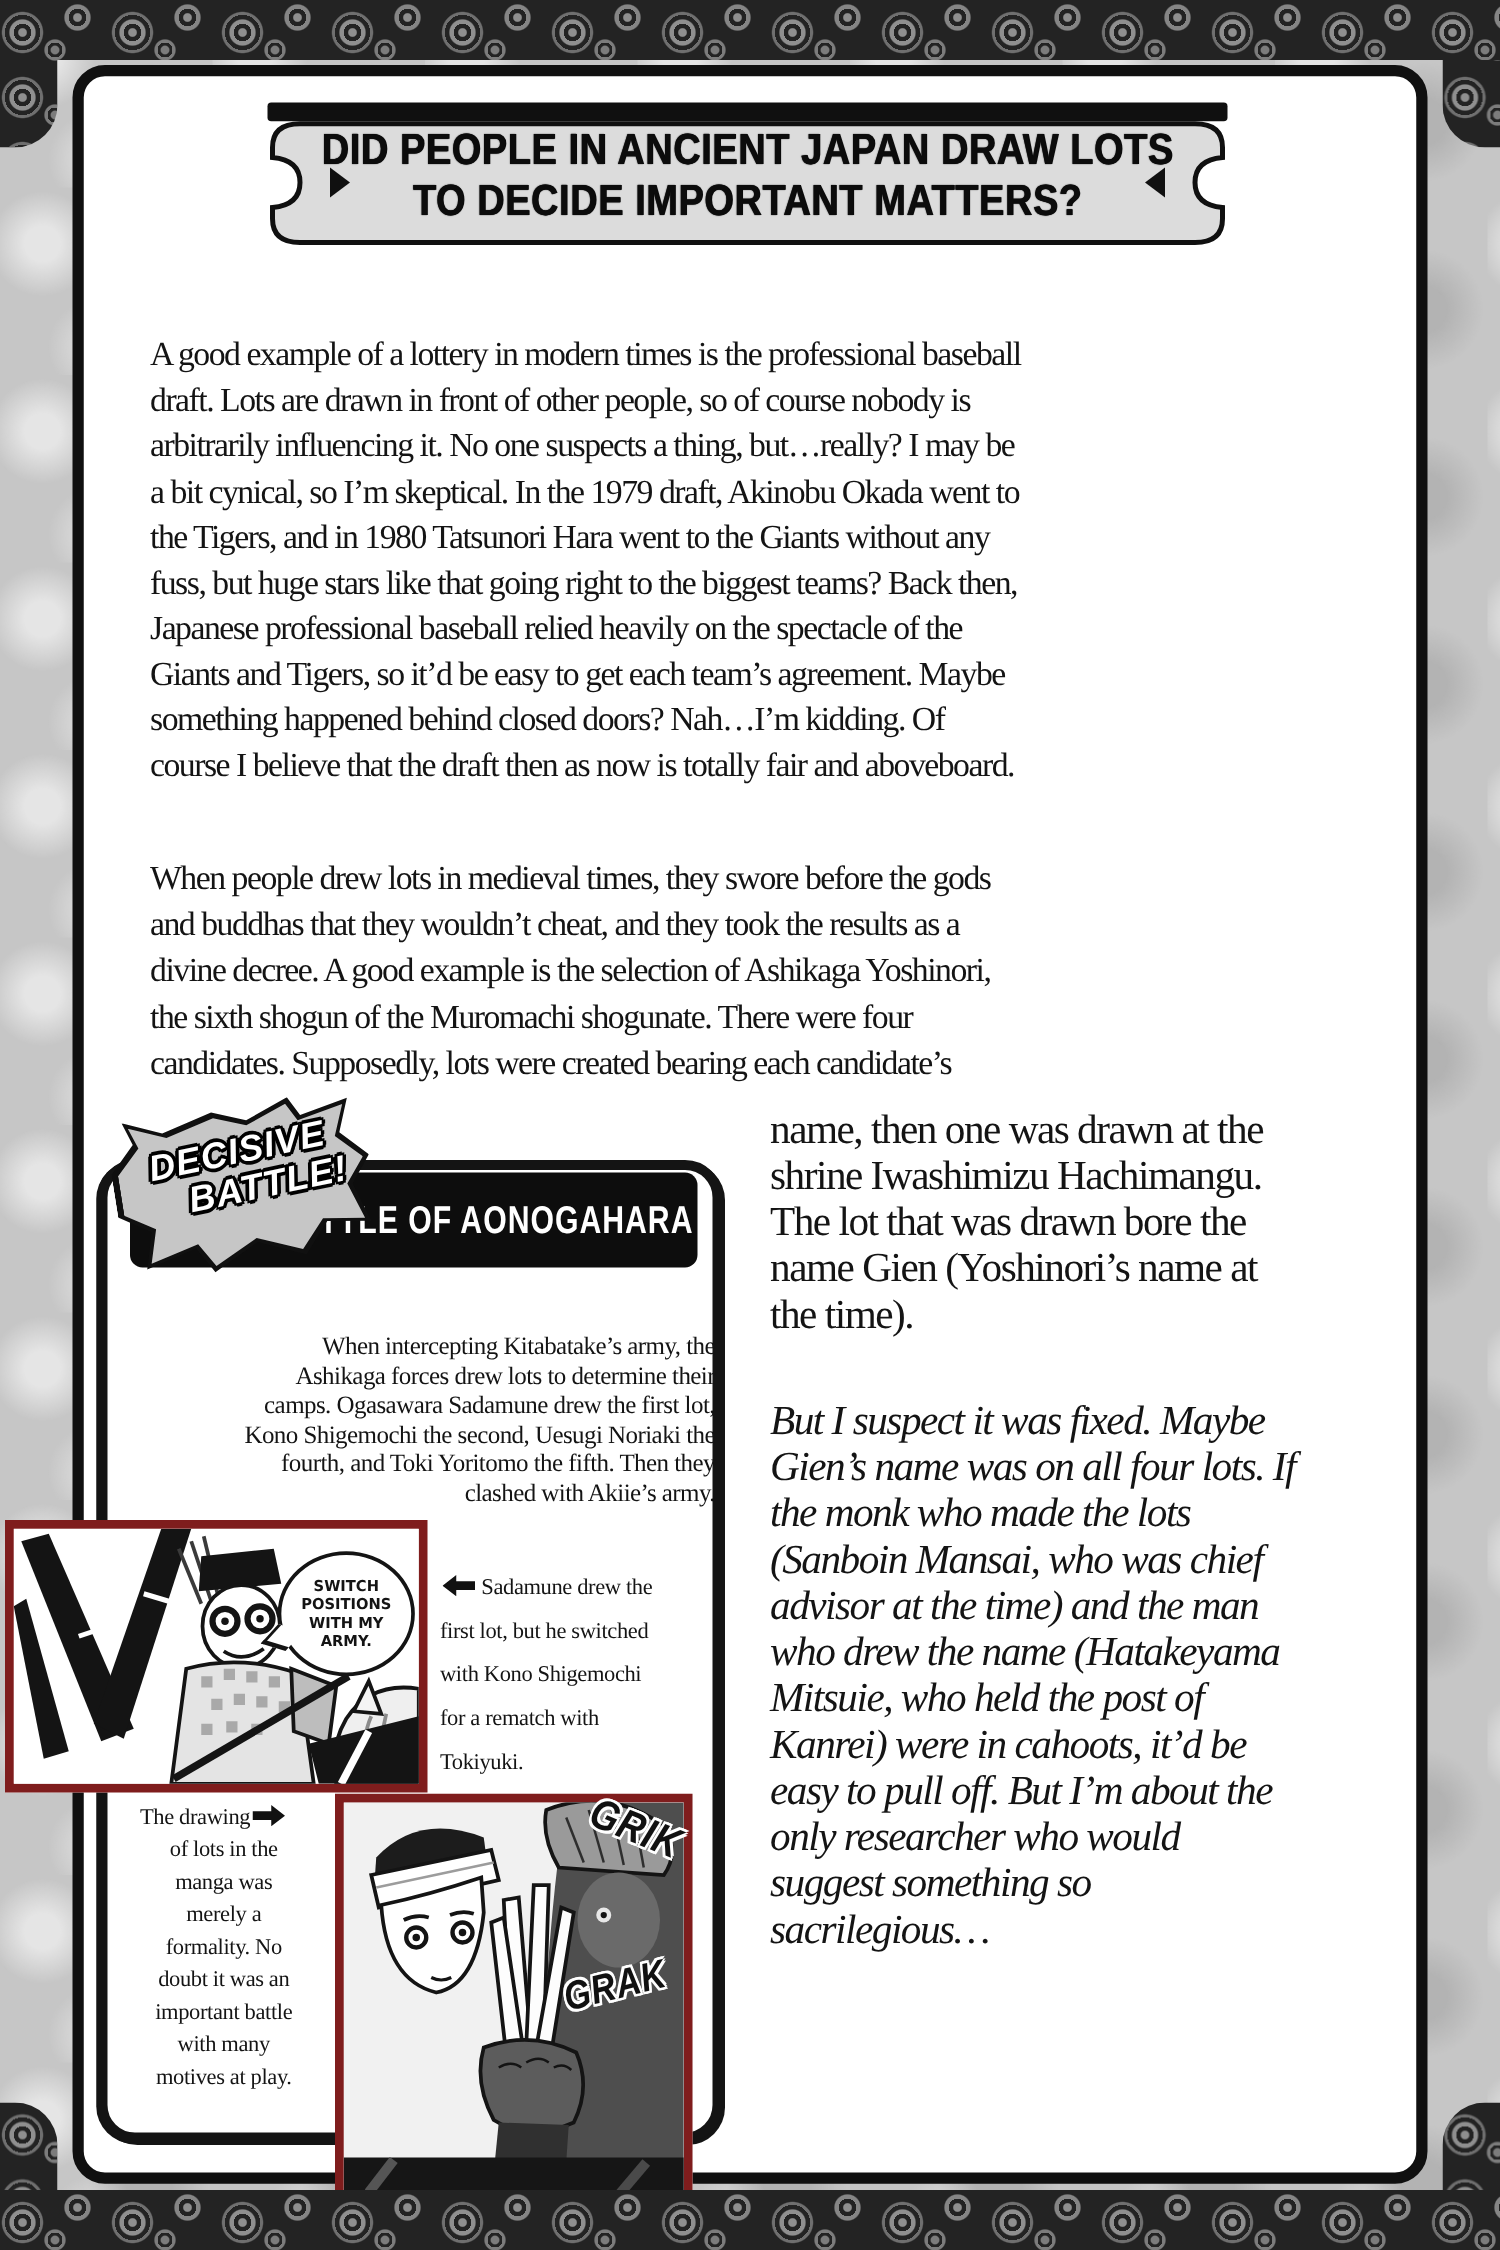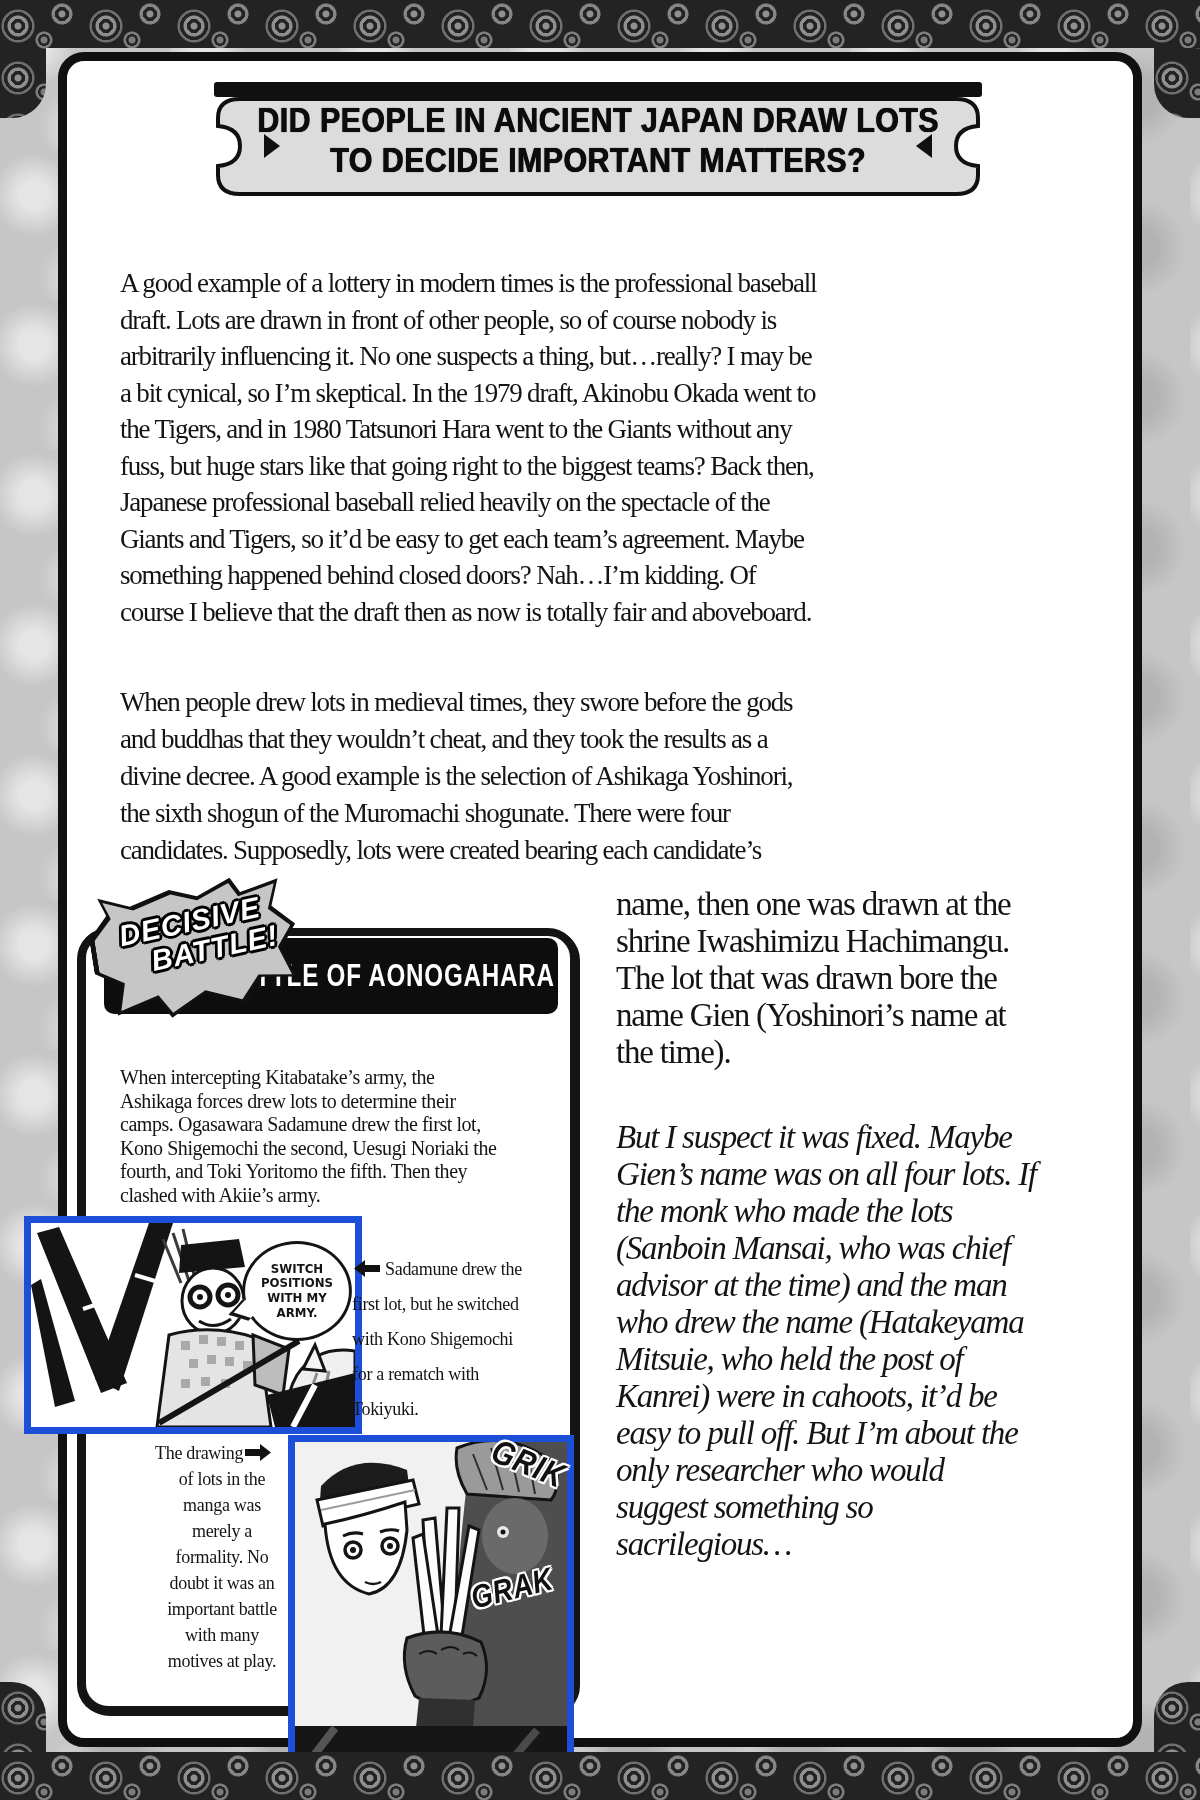--- a/index.html
+++ b/index.html
@@ -66,59 +66,59 @@
     box-shadow:2px 2px 0 #141414, -1px 1px 0 #141414;
   }
   .feature .hbar{
     position:absolute;left:18px;top:2px;width:454px;height:76px;background:#0d0d0d;border-radius:10px;
     display:flex;align-items:center;justify-content:center;
   }
   .feature .hbar .htxt{
     font-family:"Liberation Sans","DejaVu Sans",sans-serif;font-weight:bold;color:#fff;
     font-size:31px;letter-spacing:1px;transform:scaleX(.78);white-space:nowrap;padding-left:70px;
   }
-  .feature .fbody{position:absolute;left:34px;top:130px;width:452px;font-size:20px;line-height:23.5px;letter-spacing:-.45px;color:#141414;white-space:pre-line;}
+  .feature .fbody{position:absolute;left:34px;top:130px;width:452px;font-size:20px;line-height:23.5px;letter-spacing:-.45px;color:#141414;white-space:pre-line;text-align:right;}
 
   
   .badge{position:absolute;left:6px;top:-52px;width:206px;height:132px;transform:rotate(-9deg);z-index:3;}
   .badge .outer,.badge .inner{
     position:absolute;
     clip-path:polygon(0% 30%,10% 14%,7% 0%,22% 10%,42% 2%,55% 10%,72% 0%,76% 12%,95% 6%,90% 26%,100% 42%,92% 58%,97% 82%,80% 78%,70% 96%,52% 84%,34% 98%,28% 82%,8% 90%,12% 68%,0% 56%);
   }
   .badge .outer{inset:0;background:#101010;}
   .badge .inner{inset:5px;background:#c6c6c6;}
   .badge .btxt{
     position:absolute;left:0;top:22px;width:100%;text-align:center;transform:rotate(-3deg);
     font-family:"Liberation Sans","DejaVu Sans",sans-serif;font-weight:bold;font-style:italic;
     font-size:29px;line-height:31px;color:#fff;letter-spacing:1px;
     text-shadow:-2px -2px 0 #000,2px -2px 0 #000,-2px 2px 0 #000,2px 2px 0 #000,0 3px 0 #000,3px 0 0 #000,-3px 0 0 #000,0 -3px 0 #000;
   }
   .badge .btxt .l2{display:block;margin-left:38px;}
 
   
-  .panel{position:absolute;border:7px solid #1d4ed8;box-sizing:content-box;z-index:4;margin-left:20px;}
+  .panel{position:absolute;border:7px solid #7f1d1d;box-sizing:content-box;z-index:4;}
   .panel1{left:4px;top:1216px;width:324px;height:204px;background:#fff;}
   .panel2{left:268px;top:1435px;width:272px;height:316px;background:#f1f1f1;}
   .panel svg{display:block;}
 
   .bubble{
     position:absolute;right:2px;top:18px;width:106px;height:94px;background:#fff;
     border:3px solid #141414;border-radius:50%;z-index:5;
     display:flex;align-items:center;justify-content:center;text-align:center;
     font-family:"DejaVu Sans",sans-serif;font-size:12px;font-weight:bold;line-height:1.22;
     color:#141414;white-space:pre-line;transform:scaleX(.98);
   }
   .bubble::before{
     content:"";position:absolute;left:-12px;bottom:20px;width:22px;height:13px;background:#fff;
     border-left:3px solid #141414;border-bottom:3px solid #141414;transform:skewX(-34deg) rotate(14deg);
   }
 
   .caption{position:absolute;color:#141414;white-space:pre-line;z-index:4;}
   .caption1{left:352px;top:1252px;width:218px;font-size:18px;line-height:35px;letter-spacing:-.3px;}
-  .caption2{left:112px;top:1440px;width:134px;font-size:18px;line-height:26px;letter-spacing:-.3px;margin-left:43px;}
+  .caption2{left:112px;top:1440px;width:134px;font-size:18px;line-height:26px;letter-spacing:-.3px;}
   .caption .arrow{vertical-align:-2px;margin:0 5px 0 2px;}
   .caption2 .rest{display:block;text-align:center;}
 
   .sfx{
     position:absolute;font-family:"Liberation Sans","DejaVu Sans",sans-serif;font-weight:bold;font-style:italic;
     color:#111;z-index:5;letter-spacing:1px;
     text-shadow:-2px 0 #fff,2px 0 #fff,0 -2px #fff,0 2px #fff,-2px -2px #fff,2px 2px #fff,-2px 2px #fff,2px -2px #fff;
   }
   .sfx-top{right:-6px;top:2px;font-size:34px;transform:rotate(22deg) scaleX(.85);}
   .sfx-mid{right:6px;top:128px;font-size:32px;transform:rotate(-14deg) scaleX(.85);}

